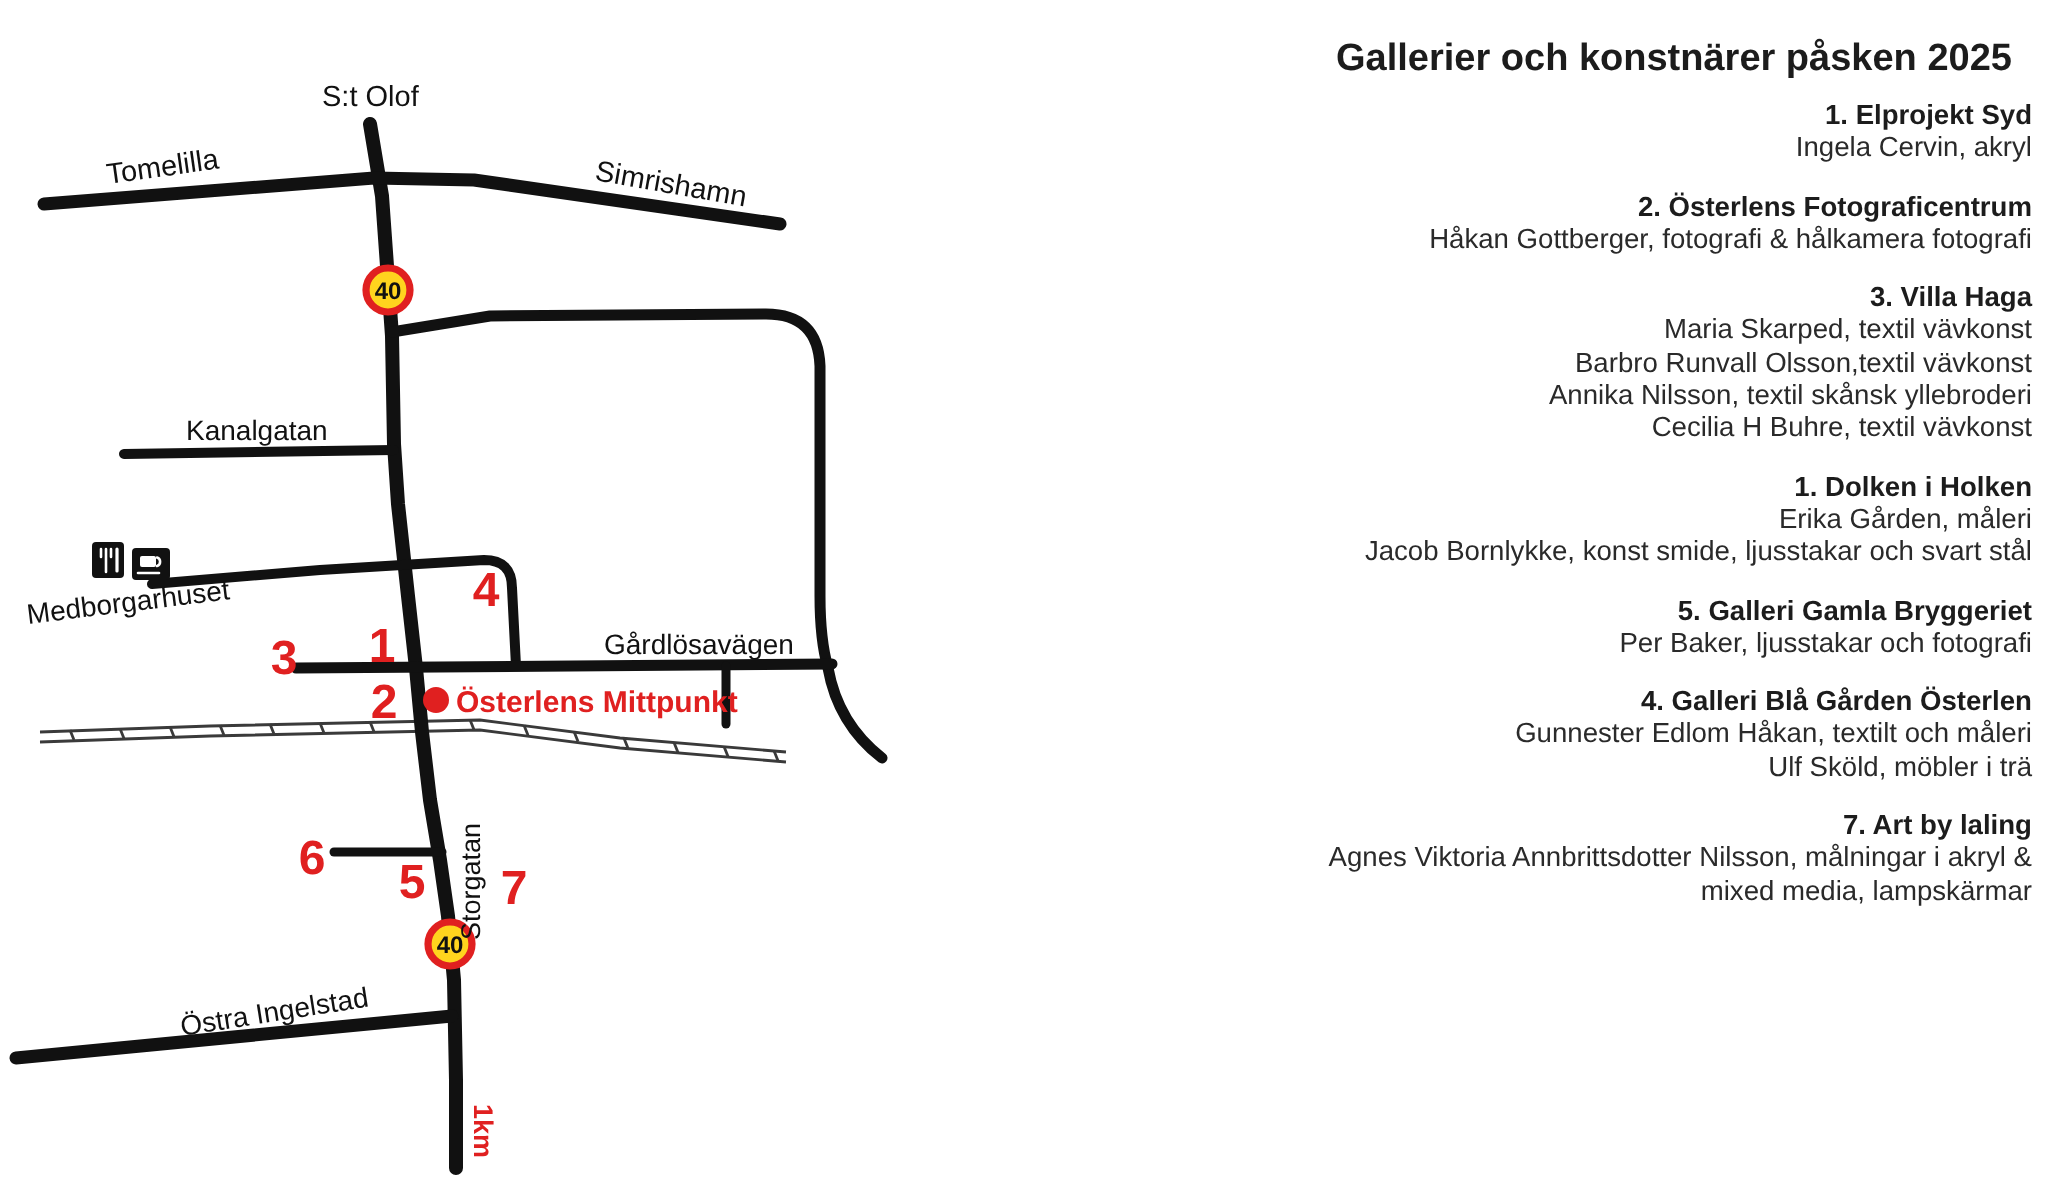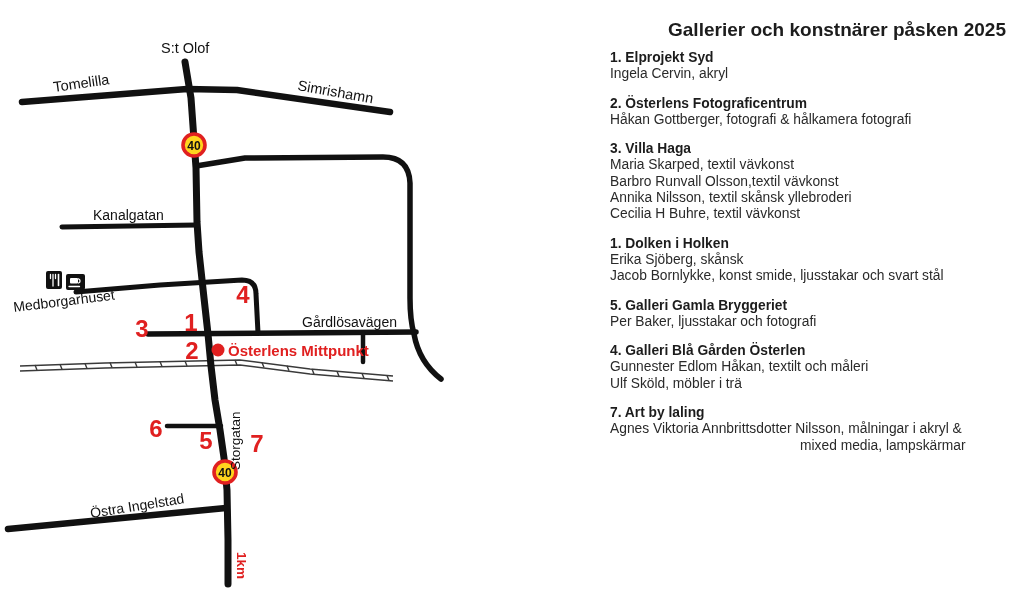--- a/index.html
+++ b/index.html
@@ -16,21 +16,21 @@
   .marker{font:bold 24px "Liberation Sans","DejaVu Sans",sans-serif;fill:#e02020;text-anchor:middle;}
   .red-bold{font:bold 15px "Liberation Sans","DejaVu Sans",sans-serif;fill:#e02020;}
   .scale-label{font:bold 13.5px "Liberation Sans","DejaVu Sans",sans-serif;fill:#e02020;}
   .sign-num{font:bold 12px "Liberation Sans","DejaVu Sans",sans-serif;fill:#111;text-anchor:middle;}
   .icon-white{stroke:#ffffff;stroke-width:1.3;fill:none;stroke-linecap:round;}
   
   .panel{position:absolute;left:610px;top:0;width:406px;margin-top:19px;}
   .panel h1{
     font-size:19px;font-weight:bold;margin:0 0 9px 48px;text-align:center;color:#1c1c1c;
   }
-  .entry{margin-bottom:13px;font-size:13.8px;line-height:16.3px;color:#2a2a2a;}
+  .entry{margin-bottom:13px;font-size:13.8px;line-height:16.3px;color:#2a2a2a;text-align:right;}
   .entry-name{font-weight:bold;color:#1c1c1c;}
   .entry-line.cont{padding-left:190px;}
 </style>
 </head>
 <body>
 
 <svg id="map" width="460" height="592" viewBox="0 0 460 592">
 
   <g>
     <path class="rail" d="M20,366 L105,363 L240,360 L310,369 L393,376"></path>
@@ -109,21 +109,21 @@
   <div class="entry">
     <div class="entry-name">3. Villa Haga</div>
     <div class="entry-line">Maria Skarped, textil vävkonst</div>
     <div class="entry-line">Barbro Runvall Olsson,textil vävkonst</div>
     <div class="entry-line">Annika Nilsson, textil skånsk  yllebroderi</div>
     <div class="entry-line">Cecilia H Buhre, textil vävkonst</div>
   </div>
 
   <div class="entry">
     <div class="entry-name">1. Dolken i Holken</div>
-    <div class="entry-line">Erika Sjöberg, skånsk</div>
+    <div class="entry-line">Erika Gården, måleri</div>
     <div class="entry-line">Jacob Bornlykke, konst smide, ljusstakar och svart stål</div>
   </div>
 
   <div class="entry">
     <div class="entry-name">5. Galleri Gamla Bryggeriet</div>
     <div class="entry-line">Per Baker, ljusstakar och fotografi</div>
   </div>
 
   <div class="entry">
     <div class="entry-name">4. Galleri Blå Gården Österlen</div>

